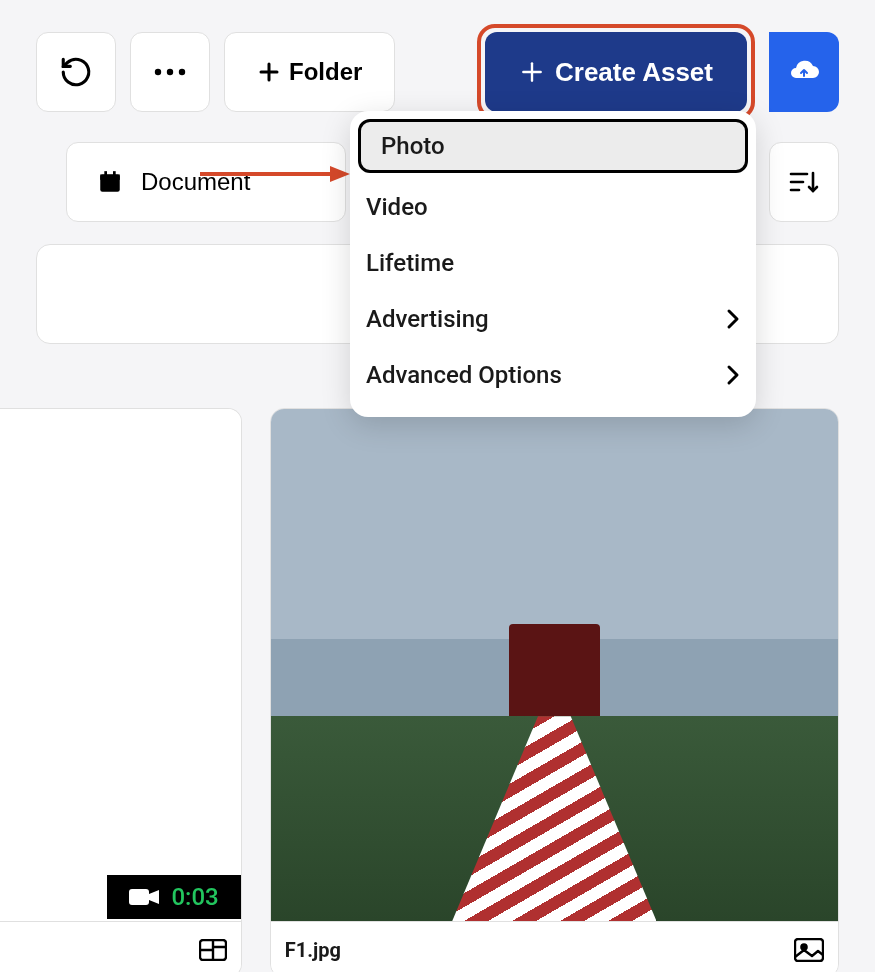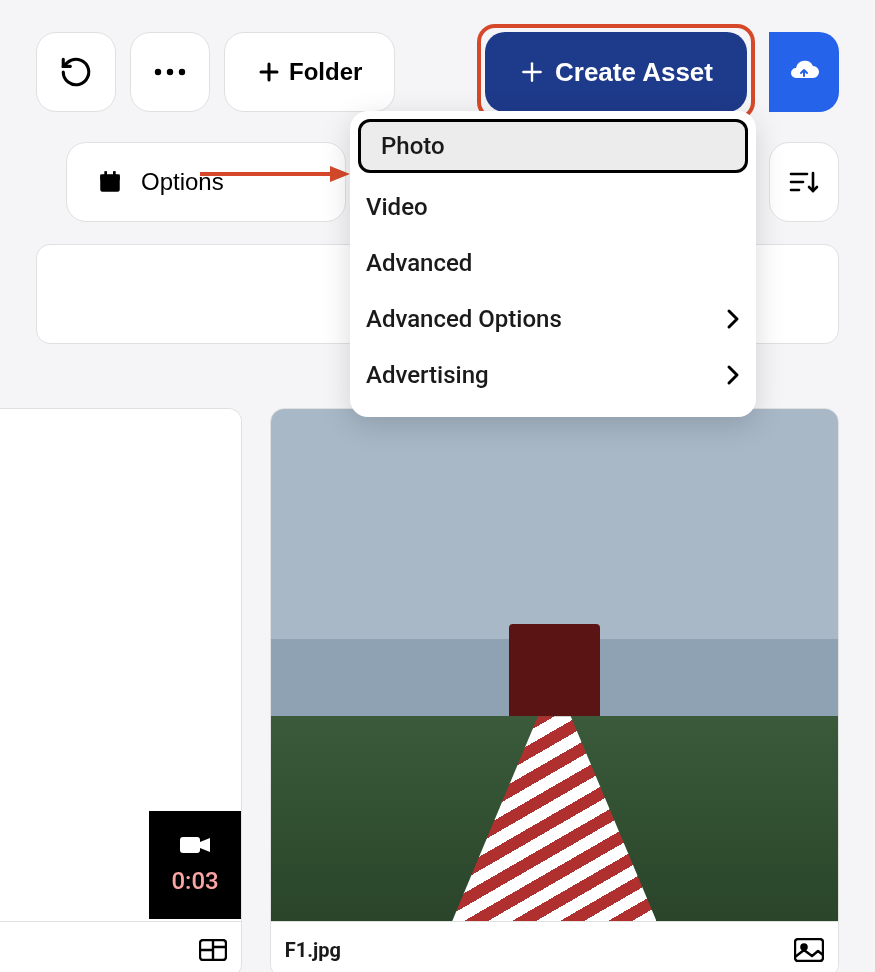--- a/index.html
+++ b/index.html
@@ -15,21 +15,21 @@
     
     .toolbar-row1 {
       display: flex;
       gap: 14px;
       padding: 24px 36px 0 36px;
       align-items: center;
     }
     .btn {
       background: #fff;
       border: 1px solid #e0e0e0;
-      border-radius: 20px;
+      border-radius: 12px;
       height: 80px;
       display: flex;
       align-items: center;
       justify-content: center;
       cursor: pointer;
       font-size: 24px;
       font-weight: 600;
     }
     .btn-square { width: 80px; }
     .btn-folder { padding: 0 32px; gap: 8px; }
@@ -146,28 +146,27 @@
       width: 570px;
       height: 570px;
       display: flex;
       flex-direction: column;
     }
     .video-overlay {
       position: absolute;
       bottom: 58px;
       right: 0;
       background: #000;
-      color: #fca5a5;
-      padding: 24px 22px;
+      color: #22c55e;
+      padding: 8px 22px;
       display: flex;
       align-items: center;
       gap: 12px;
       font-size: 24px;
       font-weight: 500;
-      flex-direction: column;
     }
     .card-footer {
       margin-top: auto;
       border-top: 1px solid #e0e0e0;
       height: 56px;
       display: flex;
       align-items: center;
       padding: 0 14px;
       font-size: 20px;
       font-weight: 700;
@@ -244,21 +243,21 @@
 </div>
 
 <div class="toolbar-row2">
   <button class="btn btn-lifetime">
     <svg width="26" height="26" viewBox="0 0 24 24" fill="#000">
         <rect x="3" y="5" width="18" height="16" rx="2"></rect>
         <rect x="3" y="5" width="18" height="5" fill="#000"></rect>
         <line x1="8" y1="2" x2="8" y2="6" stroke="#000" stroke-width="2.5"></line>
         <line x1="16" y1="2" x2="16" y2="6" stroke="#000" stroke-width="2.5"></line>
       </svg>
-    <span>Options</span>
+    <span>Document</span>
   </button>
 
   <svg class="arrow-anno" width="150" height="20" viewBox="0 0 150 20">
       <line x1="0" y1="10" x2="130" y2="10" stroke="#d5492a" stroke-width="4"></line>
       <polygon points="130,2 150,10 130,18" fill="#d5492a"></polygon>
     </svg>
 
   <button class="btn btn-sort">
     <svg width="30" height="26" viewBox="0 0 30 26" stroke="#000" stroke-width="2.6" stroke-linecap="round">
         <line x1="2" y1="5" x2="18" y2="5"></line>
@@ -273,30 +272,30 @@
 <div class="gray-band"></div>
 
 <div class="dropdown">
   <div class="dropdown-item highlighted">
     <span>Photo</span>
   </div>
   <div class="dropdown-item">
     <span>Video</span>
   </div>
   <div class="dropdown-item">
-    <span>Advanced</span>
+    <span>Lifetime</span>
+  </div>
+  <div class="dropdown-item">
+    <span>Advertising</span>
+    <svg width="14" height="22" viewBox="0 0 14 22" fill="none" stroke="#000" stroke-width="3" stroke-linecap="round" stroke-linejoin="round">
+        <polyline points="3 3 11 11 3 19"></polyline>
+      </svg>
   </div>
   <div class="dropdown-item">
     <span>Advanced Options</span>
-    <svg width="14" height="22" viewBox="0 0 14 22" fill="none" stroke="#000" stroke-width="3" stroke-linecap="round" stroke-linejoin="round">
-        <polyline points="3 3 11 11 3 19"></polyline>
-      </svg>
-  </div>
-  <div class="dropdown-item">
-    <span>Advertising</span>
     <svg width="14" height="22" viewBox="0 0 14 22" fill="none" stroke="#000" stroke-width="3" stroke-linecap="round" stroke-linejoin="round">
         <polyline points="3 3 11 11 3 19"></polyline>
       </svg>
   </div>
 </div>
 
 <div class="content-area">
   <div class="card card-left">
     <div style="flex:1;background:#fff;"></div>
     <div class="video-overlay">

